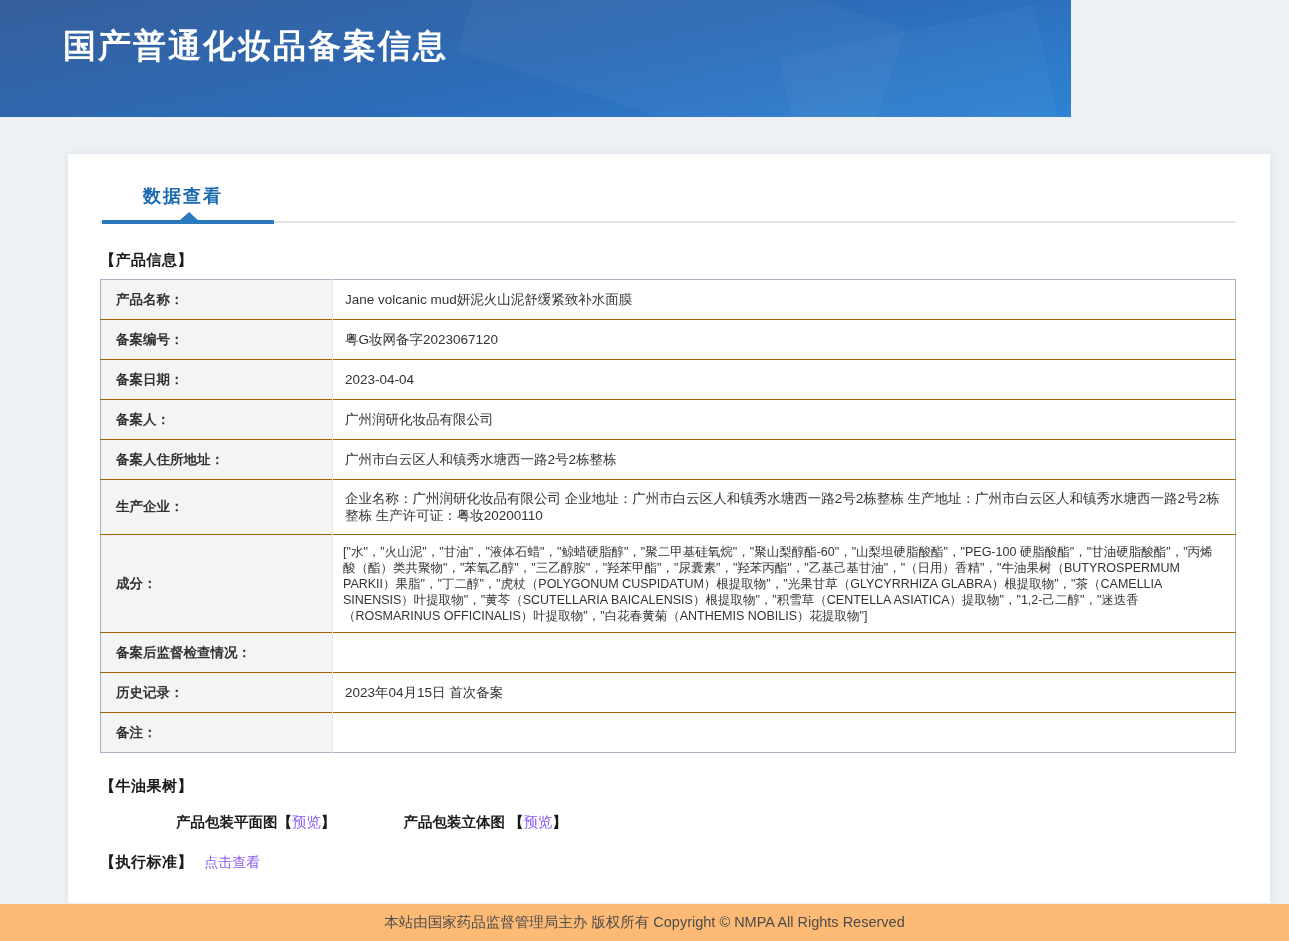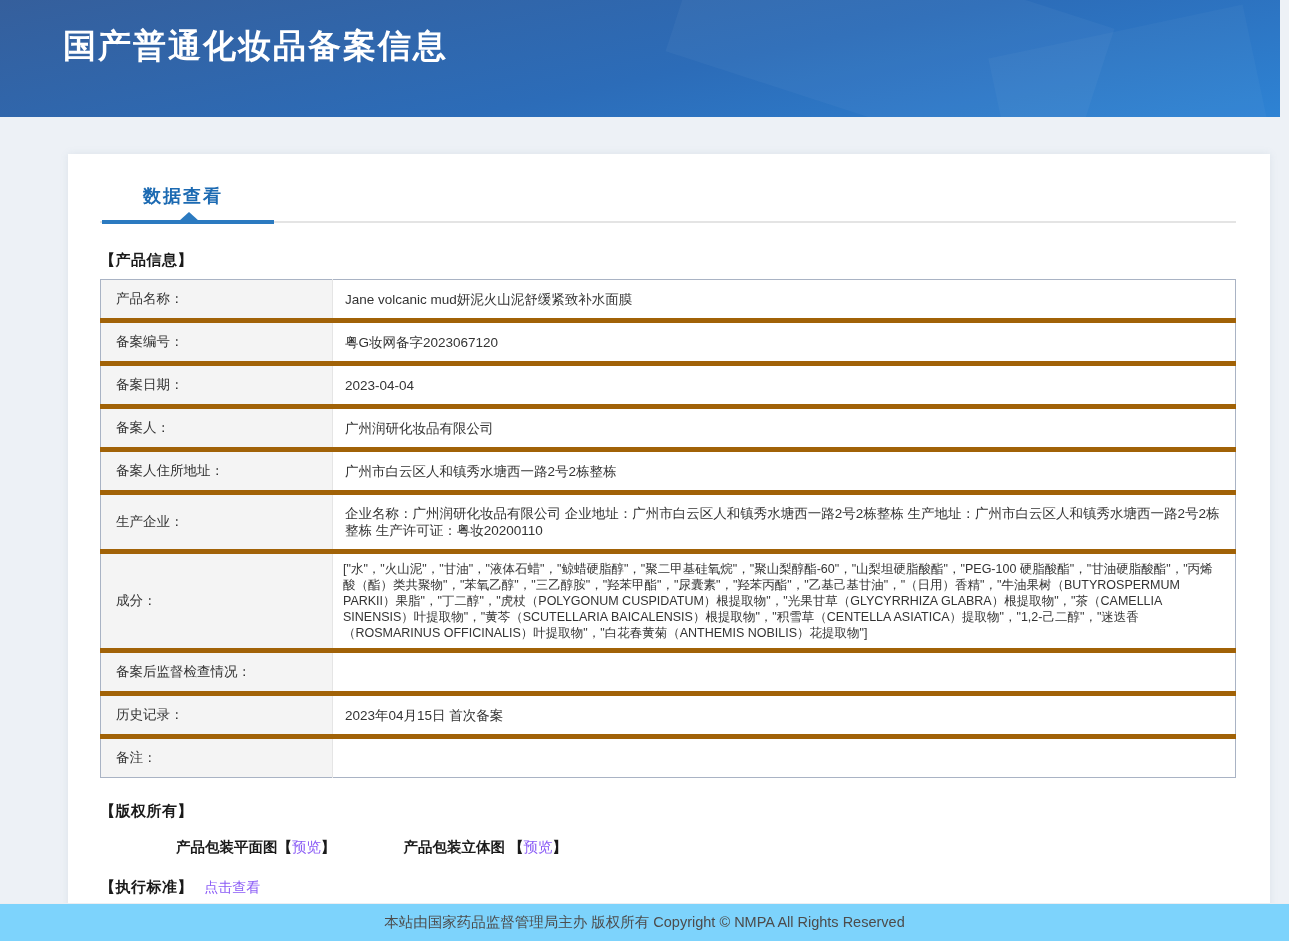--- a/index.html
+++ b/index.html
@@ -5,21 +5,21 @@
   * { box-sizing: border-box; margin: 0; padding: 0; }
   html, body {
     width: 1289px; height: 941px;
     font-family: "Liberation Sans", "DejaVu Sans", sans-serif;
     background: #edf1f6;
     position: relative;
     overflow: hidden;
   }
   
   .header {
-    position: absolute; left: 0; top: 0; width: 1280px; height: 117px;
+    position: absolute; left: 0; top: 0; width: 1071px; height: 117px;
     background: linear-gradient(168deg, #355f9c 0%, #2c6cb8 55%, #2e83d4 100%);
     overflow: hidden;
   }
   .header-decor1 {
     position: absolute; right: 180px; top: -40px; width: 420px; height: 160px;
     background: rgba(255,255,255,0.035); transform: rotate(18deg);
   }
   .header-decor2 {
     position: absolute; right: 20px; top: 30px; width: 260px; height: 140px;
     background: rgba(255,255,255,0.03); transform: rotate(-12deg);
@@ -61,47 +61,47 @@
   .section-heading {
     font-size: 15px; font-weight: bold; color: #1a1a1a;
     margin-bottom: 9px; letter-spacing: 0.5px;
   }
   
   table.info {
     width: 1136px; border-collapse: collapse;
     border: 1px solid #a9b3c4;
   }
   table.info td {
-    border-top: 5px solid #a16207;
+    border-top: 1px solid #a16207;
     font-size: 13.5px; color: #333; vertical-align: middle;
   }
   table.info tr:first-child td { border-top: none; }
   td.cell-label {
     width: 232px; background: #f4f4f4;
-    font-weight: normal; padding: 10px 10px 10px 15px;
+    font-weight: bold; padding: 10px 10px 10px 15px;
     border-right: 1px solid #e5e5e5;
   }
   td.cell-value { padding: 10px 12px; line-height: 17px; }
   tr.r40 td { height: 40px; }
   tr.r52 td { height: 52px; }
   tr.r98 td { height: 98px; }
   td.cell-value.small { font-size: 12.5px; line-height: 16px; padding: 7px 10px; }
   
   .packaging-section { margin-top: 24px; }
   .packaging-line { margin: 17px 0 0 76px; font-size: 14.5px; color: #1a1a1a; font-weight: bold; }
   .pkg-group2 { margin-left: 64px; text-align: center; }
   .link { color: #8b5cf6; font-weight: normal; cursor: pointer; text-decoration: none; }
   .std-line { margin-top: 21px; font-size: 15px; color: #1a1a1a; }
   .std-line + .std-line { margin-top: 15px; }
   .std-line .bracket-label { font-weight: bold; letter-spacing: 0.5px; }
   .std-line .link { font-size: 14px; margin-left: 7px; }
   
   .footer {
     position: absolute; left: 0; bottom: 0; width: 1289px; height: 38px;
-    background: #7dd3fc; border-top: 1px solid #eceef2;
+    background: #fdba74; border-top: 1px solid #eceef2;
     text-align: center; line-height: 37px;
     font-size: 14.5px; color: #4c4c4c;
   }
 </style>
 </head>
 <body>
 
 <div class="header">
   <div class="header-decor1"></div>
   <div class="header-decor2"></div>
@@ -159,21 +159,21 @@
         <td class="cell-value">2023年04月15日 首次备案</td>
       </tr>
       <tr class="r40">
         <td class="cell-label">备注：</td>
         <td class="cell-value"></td>
       </tr>
     </tbody>
       </table>
 
     <div class="packaging-section">
-      <div class="section-heading">【版权所有】</div>
+      <div class="section-heading">【牛油果树】</div>
       <div class="packaging-line">
         <span>产品包装平面图</span><span>【</span><span class="link">预览</span><span>】</span>
         <span class="pkg-group2">
           <span>产品包装立体图</span> <span>【</span><span class="link">预览</span><span>】</span>
         </span>
       </div>
     </div>
 
     <div class="std-line">
       <span class="bracket-label">【执行标准】</span>

